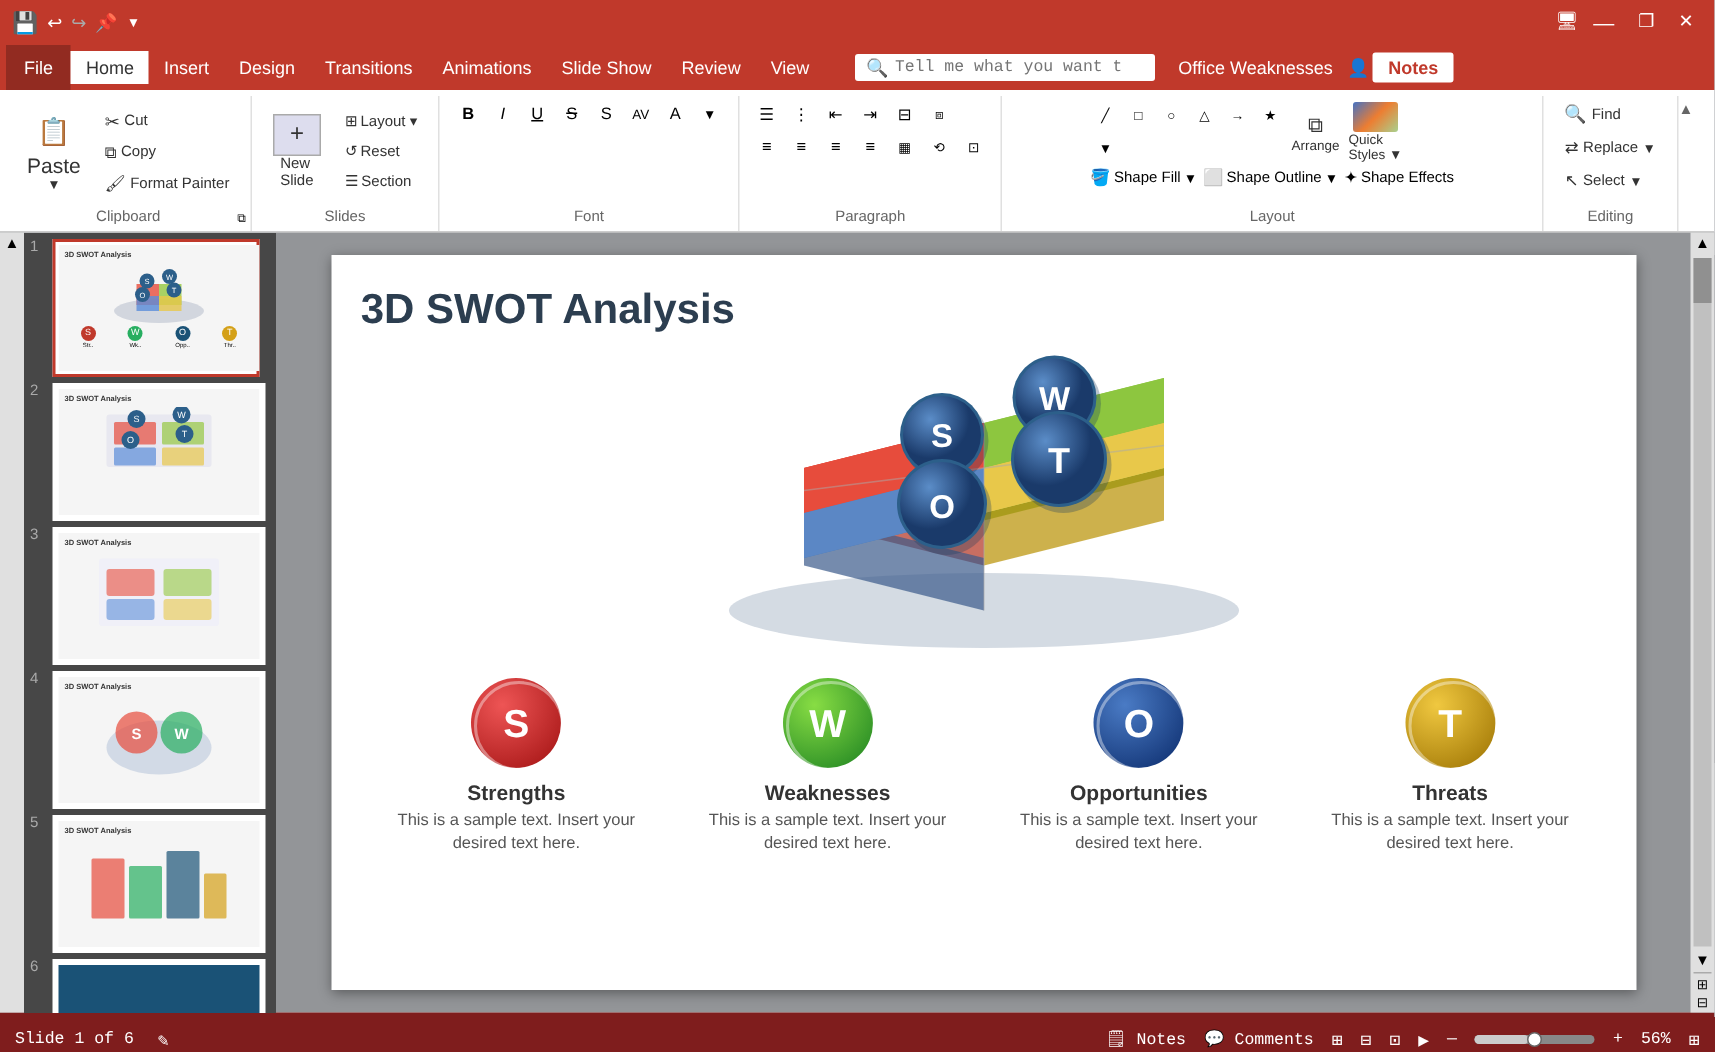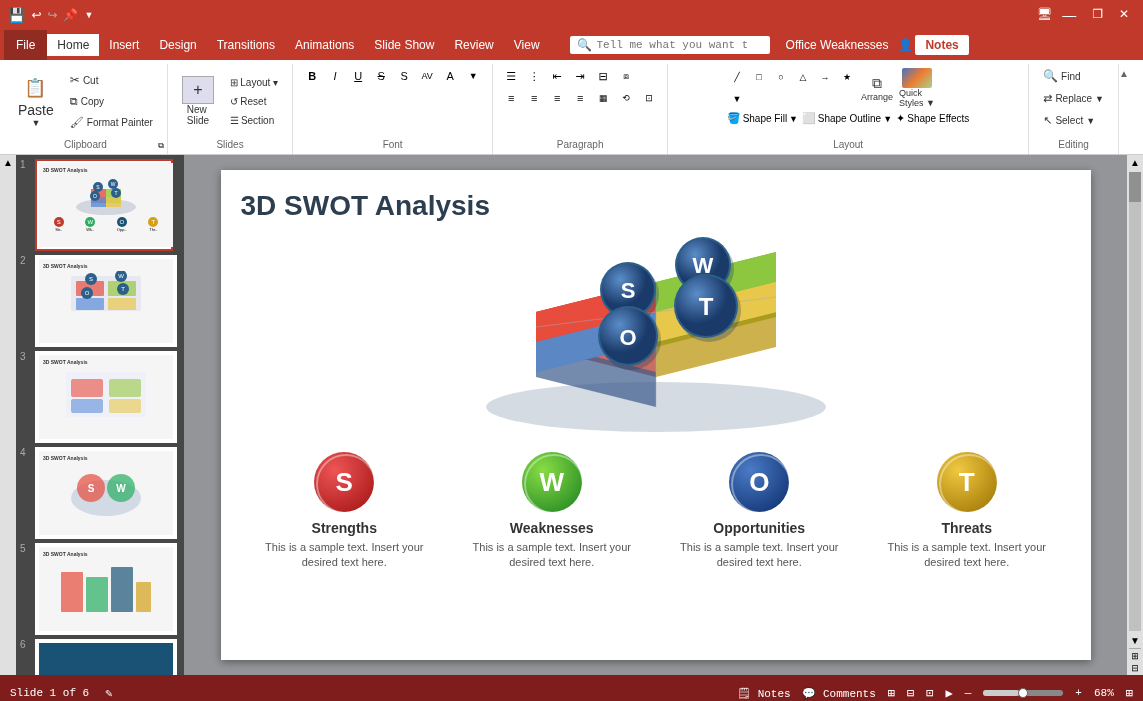--- a/index.html
+++ b/index.html
@@ -699,16 +699,16 @@
     <span style="cursor:pointer;font-size:12px;">⊞</span>
     <span style="cursor:pointer;font-size:12px;">⊟</span>
     <span style="cursor:pointer;font-size:12px;">⊡</span>
     <span style="cursor:pointer;font-size:12px;">▶</span>
     <span style="cursor:pointer;">—</span>
     <div style="width:80px;height:6px;background:#888;border-radius:3px;position:relative;">
       <div style="width:45%;height:6px;background:#ccc;border-radius:3px;"></div>
       <div style="width:10px;height:10px;background:white;border:1px solid #666;border-radius:50%;position:absolute;top:-2px;left:43%;cursor:pointer;"></div>
     </div>
     <span style="cursor:pointer;">+</span>
-    <span>68%</span>
+    <span>56%</span>
     <span style="cursor:pointer;font-size:12px;">⊞</span>
   </div>
 </div>
 
 </body></html>

